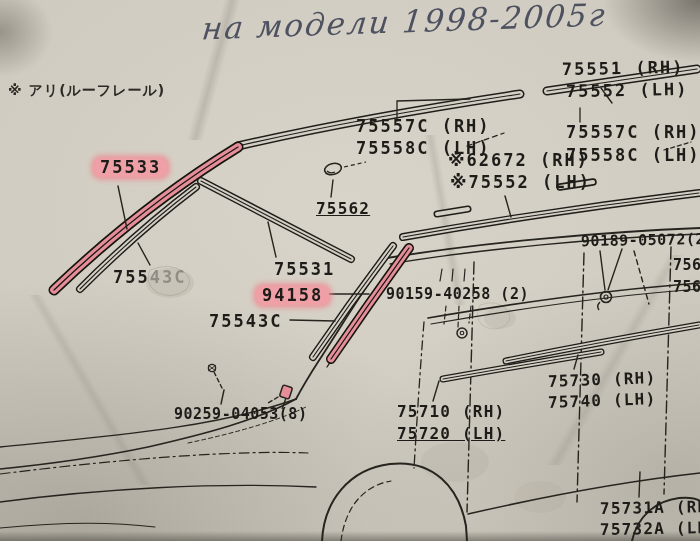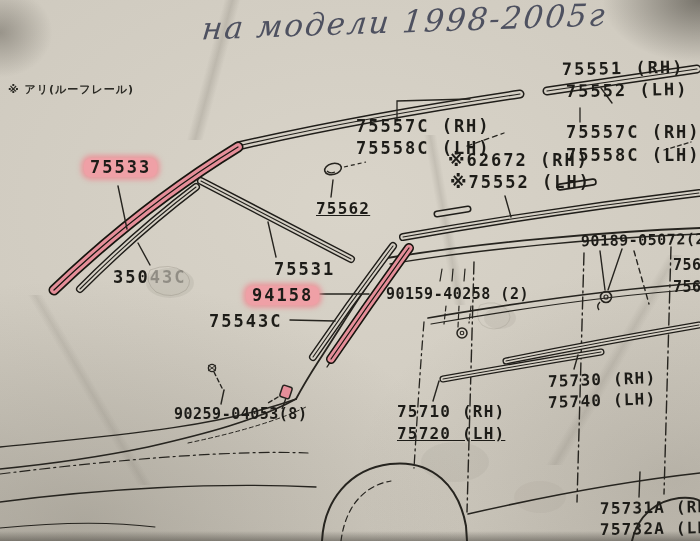--- a/index.html
+++ b/index.html
@@ -21,31 +21,31 @@
   #edge-bottom{left:0;bottom:0;width:700px;height:10px;background:linear-gradient(rgba(0,0,0,0),rgba(55,52,46,.45));}
   svg.art{position:absolute;left:0;top:0;}
   .lbl{
     position:absolute;font-weight:bold;color:#1d1c18;white-space:nowrap;line-height:1.12;
   }
   .s15{font-size:15px;letter-spacing:.5px;}
   .s16{font-size:16px;letter-spacing:1.2px;}
   .s17{font-size:17px;letter-spacing:2px;}
   .rm1{transform:rotate(-1deg);}
   .rm2{transform:rotate(-2deg);}
-  .hl{background:#efa0a6;border-radius:7px;padding:0 6px;box-shadow:0 0 5px 3px rgba(238,140,148,.8);}
+  .hl{background:#efa0a6;border-radius:7px;padding:0 6px;box-shadow:0 0 5px 3px rgba(238,140,148,.8);margin-left:10px;}
   .weak{opacity:.32;filter:blur(.6px);}
   .hand{
     position:absolute;left:202px;top:2px;width:480px;
     font-family:"DejaVu Serif",serif;font-style:italic;font-size:31px;
     color:#4e5160;letter-spacing:2px;transform:rotate(-2deg) skewX(-8deg);
     white-space:nowrap;
   }
   .jp{
     position:absolute;left:8px;top:82px;font-family:"DejaVu Sans",sans-serif;
-    font-size:11px;font-weight:bold;color:#2b2a24;letter-spacing:1px;white-space:nowrap;
+    font-size:14px;font-weight:bold;color:#2b2a24;letter-spacing:1px;white-space:nowrap;
   }
 </style>
 </head>
 <body>
 
 <div class="page">
 
   <div class="crease" id="crease1"></div>
   <div class="crease" id="crease2"></div>
   <div class="crease" id="crease3"></div>
@@ -221,21 +221,21 @@
   <div class="lbl s17" style="left:448px;top:151px;">※62672 (RH)</div>
   <div class="lbl s17" style="left:450px;top:173px;">※75552 (LH)</div>
   <div class="lbl s17 hl" style="left:84px;top:158px;">75533</div>
   <div class="lbl s16" style="left:316px;top:200px;text-decoration:underline;">75562</div>
   <div class="lbl s15 rm1" style="left:581px;top:232px;">90189-05072(2)</div>
   <div class="lbl s15" style="left:673px;top:257px;">756</div>
   <div class="lbl s15" style="left:673px;top:279px;">756</div>
   <div class="lbl s17" style="left:252px;top:260px;margin-left:22px;">75531</div>
   <div class="lbl s17 hl" style="left:246px;top:286px;">94158</div>
   <div class="lbl s17" style="left:209px;top:312px;">75543C</div>
-  <div class="lbl s17" style="left:113px;top:268px;"><span>350</span><span class="weak">43C</span></div>
+  <div class="lbl s17" style="left:113px;top:268px;"><span>755</span><span class="weak">43C</span></div>
   <div class="lbl s15" style="left:386px;top:286px;">90159-40258 (2)</div>
   <div class="lbl s16 rm2" style="left:548px;top:371px;">75730 (RH)</div>
   <div class="lbl s16 rm2" style="left:548px;top:392px;">75740 (LH)</div>
   <div class="lbl s16" style="left:397px;top:403px;">75710 (RH)</div>
   <div class="lbl s16" style="left:397px;top:425px;text-decoration:underline;">75720 (LH)</div>
   <div class="lbl s15" style="left:174px;top:406px;">90259-04053(8)</div>
   <div class="lbl s16 rm1" style="left:600px;top:499px;">75731A (RH)</div>
   <div class="lbl s16 rm1" style="left:600px;top:520px;">75732A (LH)</div>
 
 </div>

